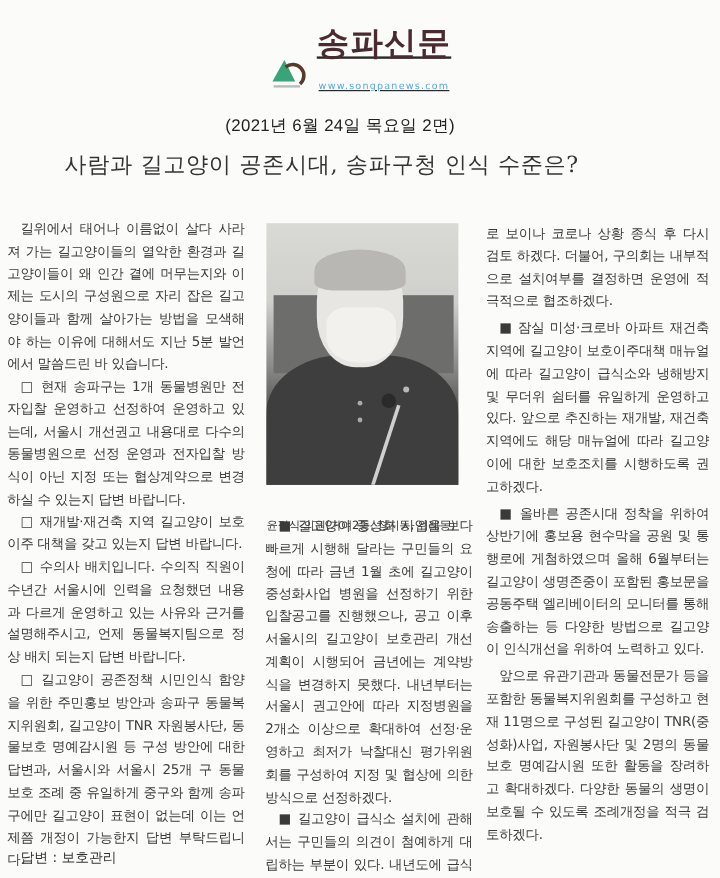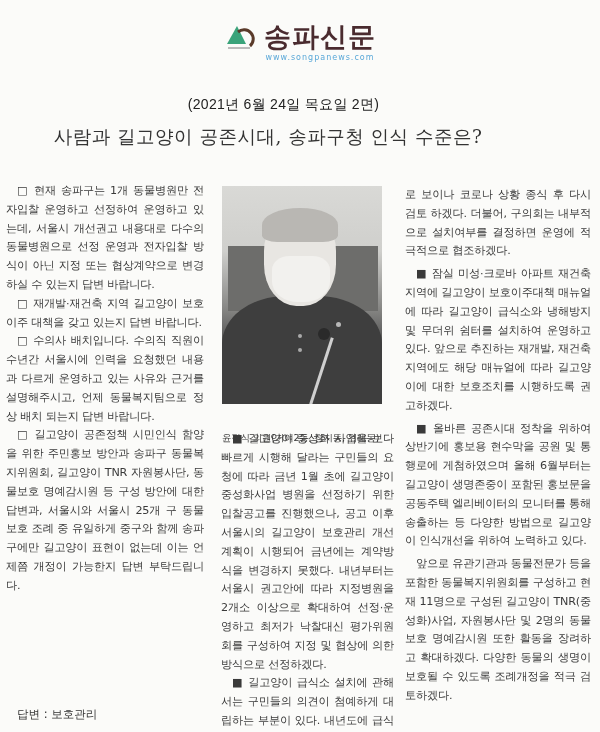--- a/index.html
+++ b/index.html
@@ -7,27 +7,27 @@
       width: 600px; height: 732px; overflow: hidden;
       background: #fbfbf9;
       font-family: "DejaVu Sans", sans-serif;
       color: #2a2a2a;
       position: relative;
     }
     .masthead {
       position: absolute; left: 0; top: 22px; width: 600px; height: 50px;
       display: flex; justify-content: center; align-items: flex-start;
     }
-    .logo-wrap { display: flex; align-items: flex-start; gap: 8px; }
+    .logo-wrap { display: flex; align-items: flex-end; gap: 8px; text-decoration: underline; }
     .logo-mark { width: 32px; height: 30px; }
     .logo-text-block { display: flex; flex-direction: column; align-items: center; }
     .logo-title {
       font-size: 27px; font-weight: bold; color: #4a2b2f; letter-spacing: 1px; line-height: 30px;
     }
-    .logo-url { font-size: 8px; color: #5aa8d8; letter-spacing: 1px; margin-top: 1px; }
+    .logo-url { font-size: 8px; color: #5aa8d8; letter-spacing: 1px; margin-top: 15px; }
 
     .edition {
       position: absolute; top: 96px; left: 0; width: 567px; text-align: center;
       font-size: 14px; color: #222; font-family: "Liberation Sans", sans-serif; letter-spacing: 0.3px;
     }
     .headline {
       position: absolute; top: 124px; left: 0; width: 536px; text-align: center;
       font-family: "DejaVu Serif", serif; font-size: 18.5px; color: #333; letter-spacing: 0.5px;
     }
 
@@ -78,20 +78,21 @@
       <div class="logo-title">송파신문</div>
       <div class="logo-url">www.songpanews.com</div>
     </div>
   </div>
 </header>
 
 <div class="edition">(2021년 6월 24일 목요일 2면)</div>
 <h1 class="headline" style="margin:0;font-weight:normal;">사람과 길고양이 공존시대, 송파구청 인식 수준은?</h1>
 
 <section class="col col1">
+  <p>길위에서 태어나 이름없이 살다 사라져 가는 길고양이들의 열악한 환경과 길고양이들이 왜 인간 곁에 머무는지와 이제는 도시의 구성원으로 자리 잡은 길고양이들과 함께 살아가는 방법을 모색해야 하는 이유에 대해서도 지난 5분 발언에서 말씀드린 바 있습니다.</p>
   <p>□ 현재 송파구는 1개 동물병원만 전자입찰 운영하고 선정하여 운영하고 있는데, 서울시 개선권고 내용대로 다수의 동물병원으로 선정 운영과 전자입찰 방식이 아닌 지정 또는 협상계약으로 변경하실 수 있는지 답변 바랍니다.</p>
   <p>□ 재개발·재건축 지역 길고양이 보호이주 대책을 갖고 있는지 답변 바랍니다.</p>
   <p>□ 수의사 배치입니다. 수의직 직원이 수년간 서울시에 인력을 요청했던 내용과 다르게 운영하고 있는 사유와 근거를 설명해주시고, 언제 동물복지팀으로 정상 배치 되는지 답변 바랍니다.</p>
   <p>□ 길고양이 공존정책 시민인식 함양을 위한 주민홍보 방안과 송파구 동물복지위원회, 길고양이 TNR 자원봉사단, 동물보호 명예감시원 등 구성 방안에 대한 답변과, 서울시와 서울시 25개 구 동물보호 조례 중 유일하게 중구와 함께 송파구에만 길고양이 표현이 없는데 이는 언제쯤 개정이 가능한지 답변 부탁드립니다.</p>
 </section>
 <div class="answer-label">답변 : 보호관리</div>
 
 <figure class="photo" style="margin:0;">
   <div class="bg-panel"></div>
   <div class="body"></div>
@@ -106,16 +107,16 @@
 </figure>
 <div class="caption">윤정식 의원(거여2동, 장지동, 위례동)</div>
 
 <section class="col col2">
   <p>■ 길고양이 중성화 사업을 보다 빠르게 시행해 달라는 구민들의 요청에 따라 금년 1월 초에 길고양이 중성화사업 병원을 선정하기 위한 입찰공고를 진행했으나, 공고 이후 서울시의 길고양이 보호관리 개선계획이 시행되어 금년에는 계약방식을 변경하지 못했다. 내년부터는 서울시 권고안에 따라 지정병원을 2개소 이상으로 확대하여 선정·운영하고 최저가 낙찰대신 평가위원회를 구성하여 지정 및 협상에 의한 방식으로 선정하겠다.</p>
   <p>■ 길고양이 급식소 설치에 관해서는 구민들의 의견이 첨예하게 대립하는 부분이 있다. 내년도에 급식소 설치를 적극적으로 검토하겠다. 다만 구청내에 설치는 다중이용 공공시설인 점과 코로나19 선별진료소 운영으로 어려울 것으</p>
 </section>
 
 <section class="col col3">
   <p style="text-indent:0">로 보이나 코로나 상황 종식 후 다시 검토 하겠다. 더불어, 구의회는 내부적으로 설치여부를 결정하면 운영에 적극적으로 협조하겠다.</p>
-  <p class="gap">■ 잠실 미성·크로바 아파트 재건축 지역에 길고양이 보호이주대책 매뉴얼에 따라 길고양이 급식소와 냉해방지 및 무더위 쉼터를 설치하여 운영하고 있다. 앞으로 추진하는 재개발, 재건축 지역에도 해당 매뉴얼에 따라 길고양이에 대한 보호조치를 시행하도록 권고하겠다.</p>
+  <p class="gap">■ 잠실 미성·크로바 아파트 재건축 지역에 길고양이 보호이주대책 매뉴얼에 따라 길고양이 급식소와 냉해방지 및 무더위 쉼터를 유일하게 운영하고 있다. 앞으로 추진하는 재개발, 재건축 지역에도 해당 매뉴얼에 따라 길고양이에 대한 보호조치를 시행하도록 권고하겠다.</p>
   <p class="gap">■ 올바른 공존시대 정착을 위하여 상반기에 홍보용 현수막을 공원 및 통행로에 게첨하였으며 올해 6월부터는 길고양이 생명존중이 포함된 홍보문을 공동주택 엘리베이터의 모니터를 통해 송출하는 등 다양한 방법으로 길고양이 인식개선을 위하여 노력하고 있다.</p>
   <p class="gap">앞으로 유관기관과 동물전문가 등을 포함한 동물복지위원회를 구성하고 현재 11명으로 구성된 길고양이 TNR(중성화)사업, 자원봉사단 및 2명의 동물보호 명예감시원 또한 활동을 장려하고 확대하겠다. 다양한 동물의 생명이 보호될 수 있도록 조례개정을 적극 검토하겠다.</p>
 </section>
 
 </body></html>

